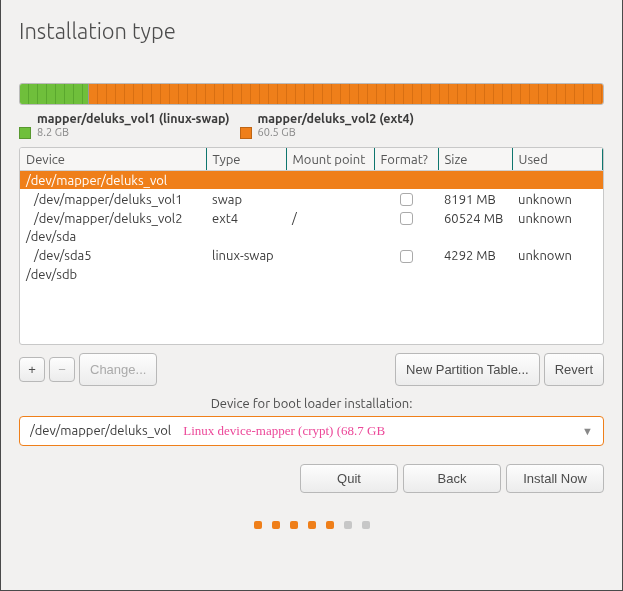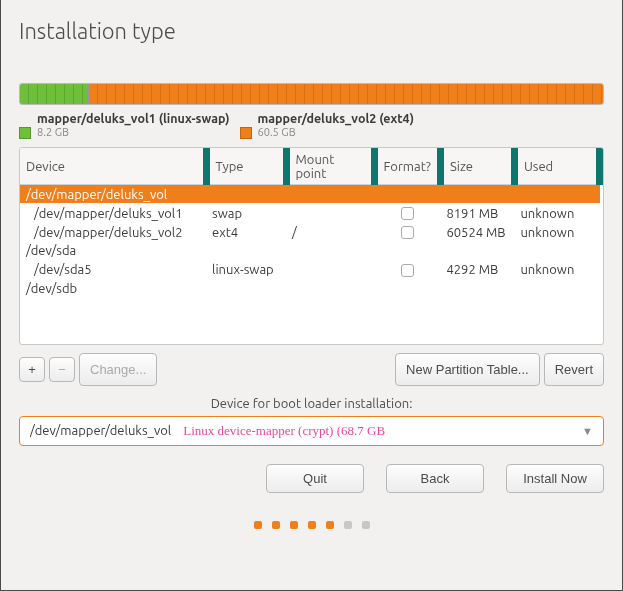--- a/index.html
+++ b/index.html
@@ -61,21 +61,21 @@
     border-radius: 3px;
     overflow: hidden;
     margin-bottom: 8px;
   }
   table { width:100%; border-collapse: collapse; font-size: 13px; }
   thead th {
     text-align:left;
     font-weight: normal;
     color:#555;
     padding: 4px 6px;
-    border-right: 7px solid #0f766e;
+    border-right: 1px solid #0f766e;
     border-bottom: 1px solid #d0d0d0;
     background:#f7f6f5;
   }
   tbody td { padding: 2px 6px; white-space: nowrap; }
   tr.selected td { background:#ef7f1a; color:#fff; }
   .indent { padding-left: 14px !important; }
   .chk {
     width:13px; height:13px;
     border:1px solid #aaa;
     border-radius:3px;
@@ -112,21 +112,21 @@
     justify-content:space-between;
     margin-bottom: 18px;
   }
   .combo-text { display:flex; gap: 12px; overflow:hidden; }
   .combo-dev { white-space:nowrap; }
   .combo-desc { color:#ec4899; white-space:nowrap;font-family:Liberation Serif, serif; }
   .chev { color:#888; font-size:11px;}
   .footer {
     display:flex;
     justify-content:flex-end;
-    gap:22px;
+    gap:5px;
     margin-bottom: 28px;
   }
   .btn.wide { min-width:98px; text-align:center; padding:6px 12px;}
   .dots {
     display:flex;
     justify-content:center;
     gap:10px;
   }
   .dot { width:8px; height:8px; border-radius:2px; background:#c7c7c7; }
   .dot.on { background:#ef7f1a; }

